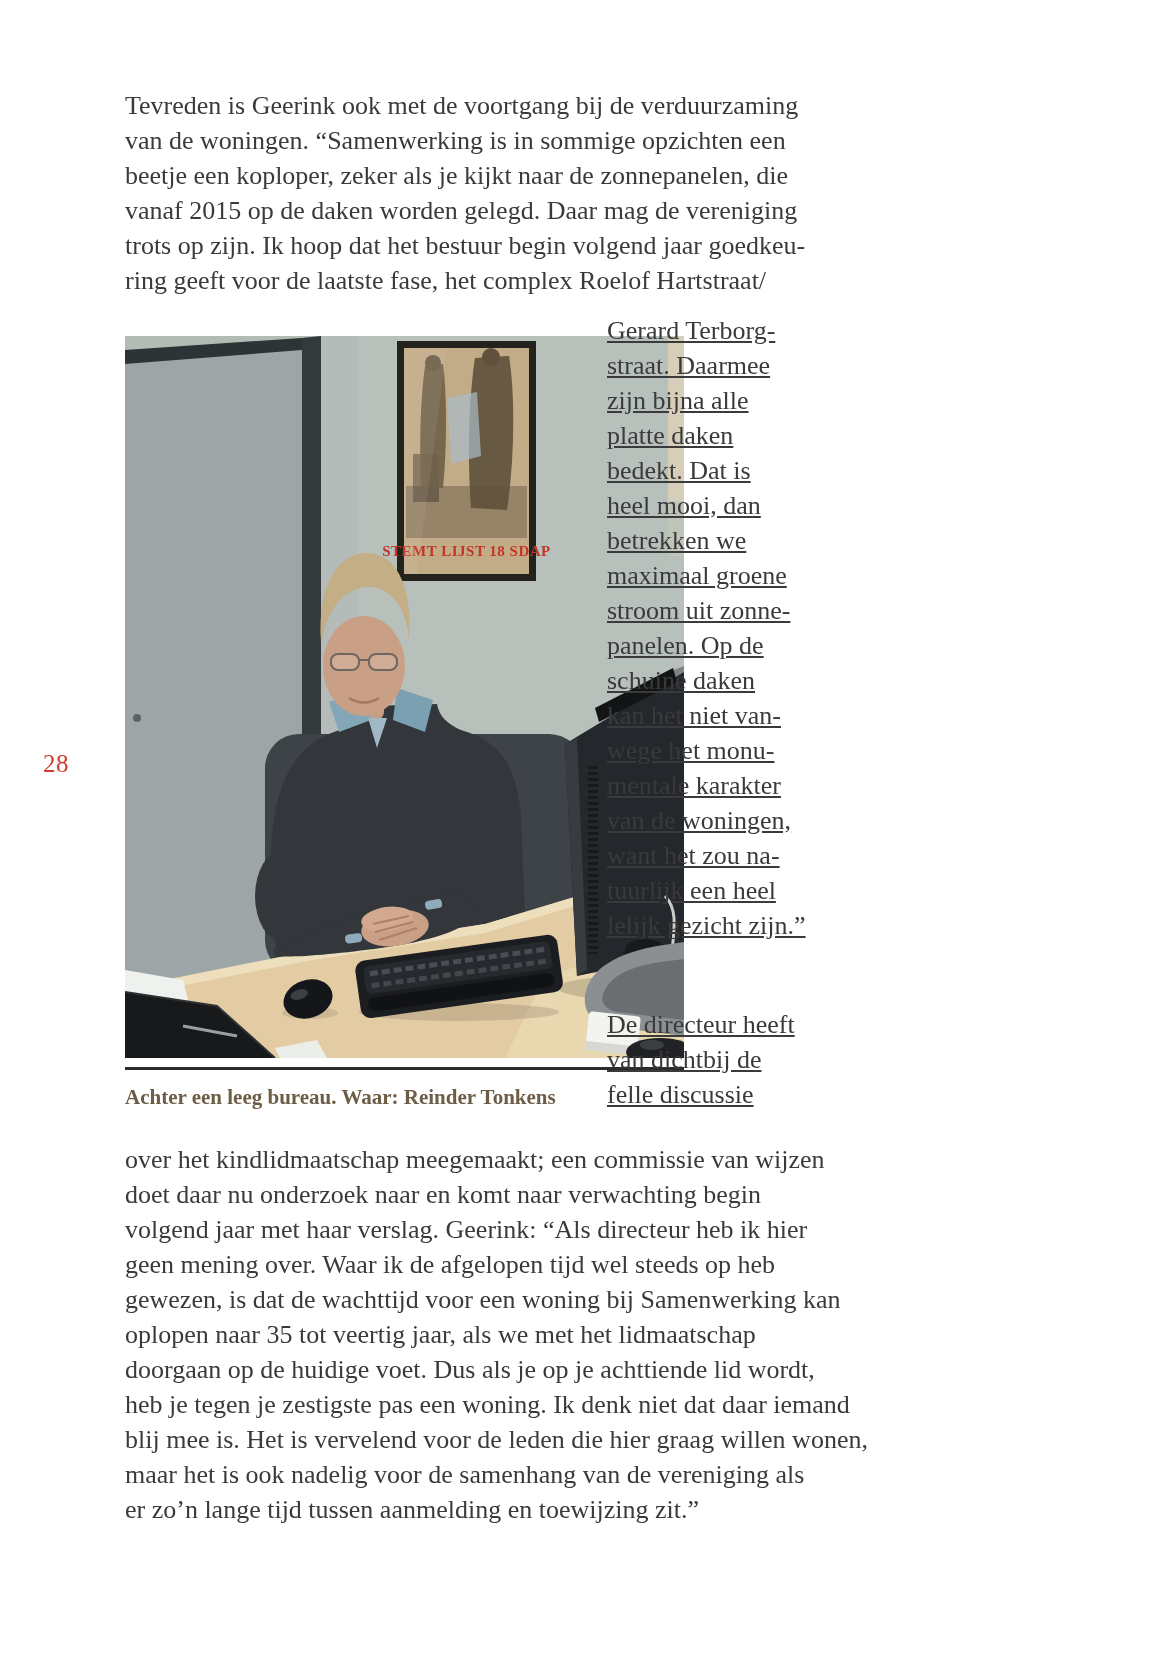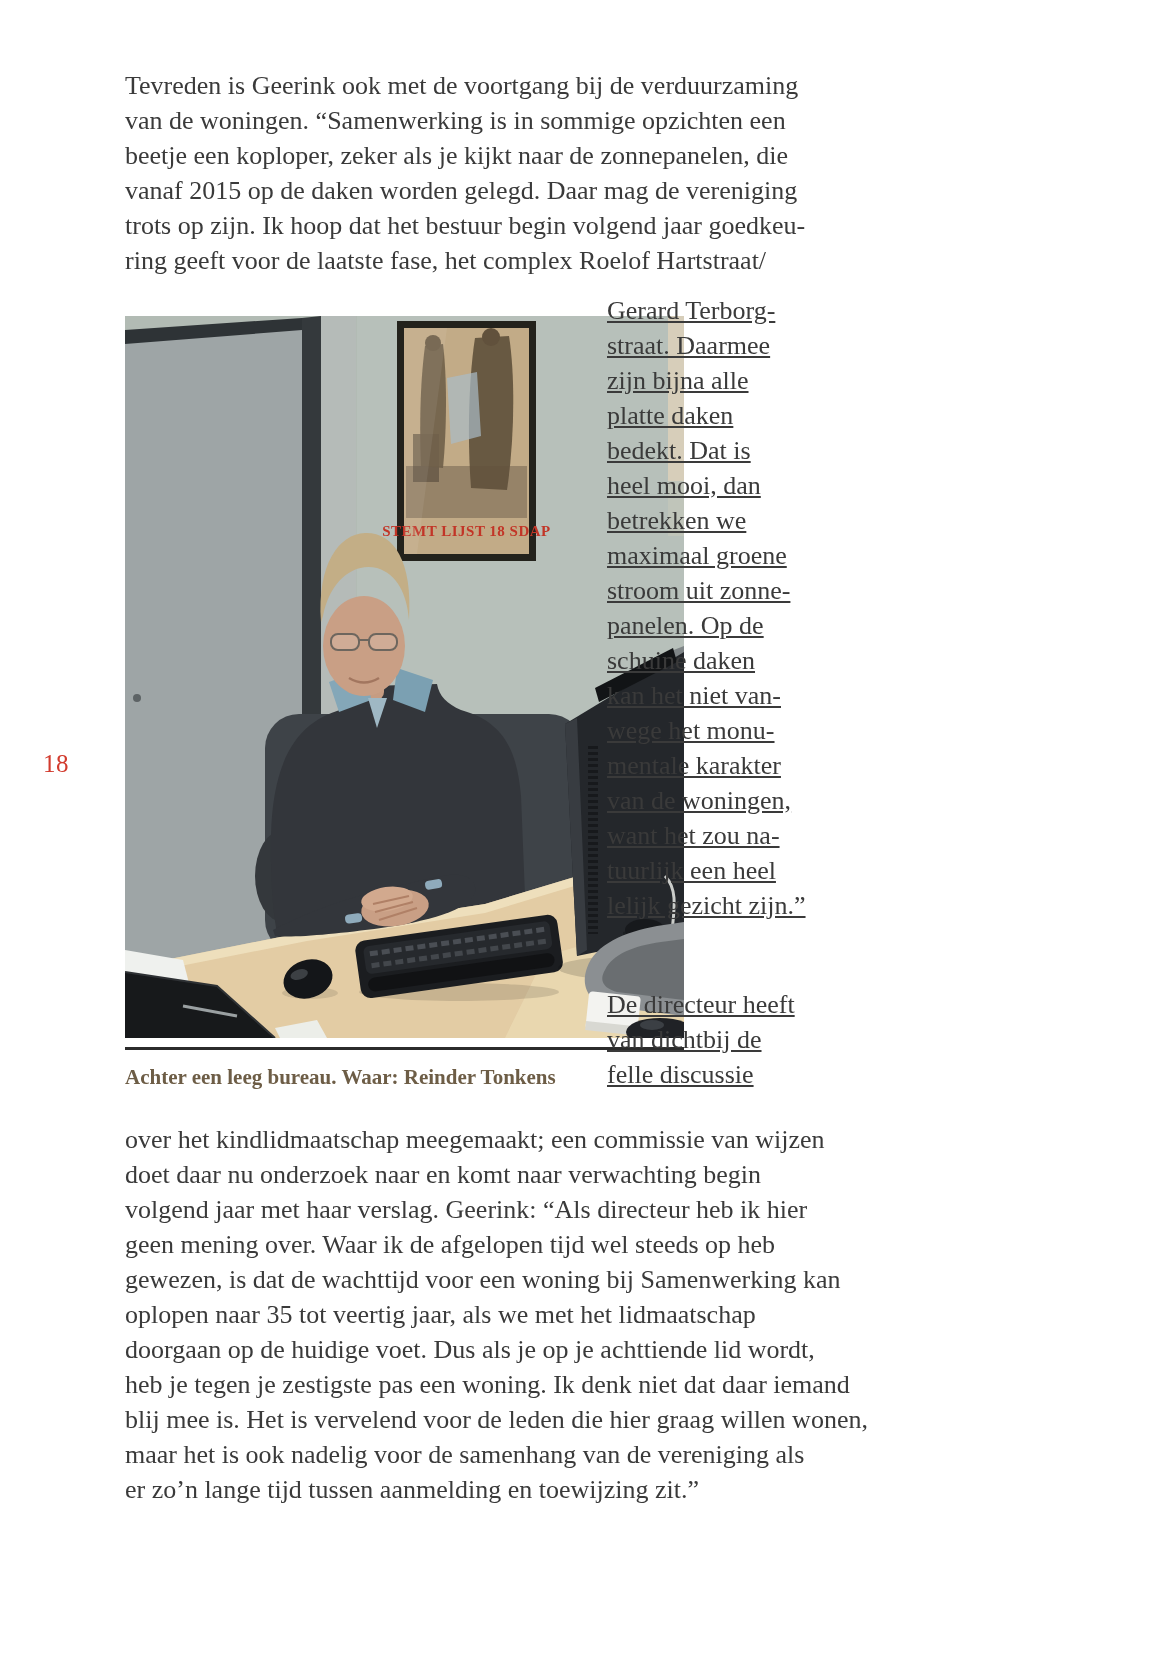--- a/index.html
+++ b/index.html
@@ -17,21 +17,21 @@
   }
   .page-number {
     position: absolute;
     left: 43px; top: 750px;
     font-size: 25px;
     color: var(--accent-red, #d23b2e);
     letter-spacing: 0.5px;
   }
   .content {
     position: absolute;
-    left: 113px; top: 68px;
+    left: 113px; top: 88px;
     width: 845px;
     padding-left: 12px;
   }
   .body-text {
     font-size: 26px;
     line-height: 35px;
     white-space: pre-line;
     margin: 0;
   }
   .media-row {
@@ -64,21 +64,21 @@
     text-decoration: underline;
   }
   .wrap-para-2 { margin-top: 64px; }
   .closing { margin-top: 30px; }
 </style>
 </head>
 <body>
 
 <div class="page">
 
-  <div class="page-number">18</div>
+  <div class="page-number">28</div>
 
   <div class="content">
 
     <p class="body-text">Tevreden is Geerink ook met de voortgang bij de verduurzaming
 van de woningen. “Samenwerking is in sommige opzichten een
 beetje een koploper, zeker als je kijkt naar de zonnepanelen, die
 vanaf 2015 op de daken worden gelegd. Daar mag de vereniging
 trots op zijn. Ik hoop dat het bestuur begin volgend jaar goedkeu-
 ring geeft voor de laatste fase, het complex Roelof Hartstraat/</p>
 

